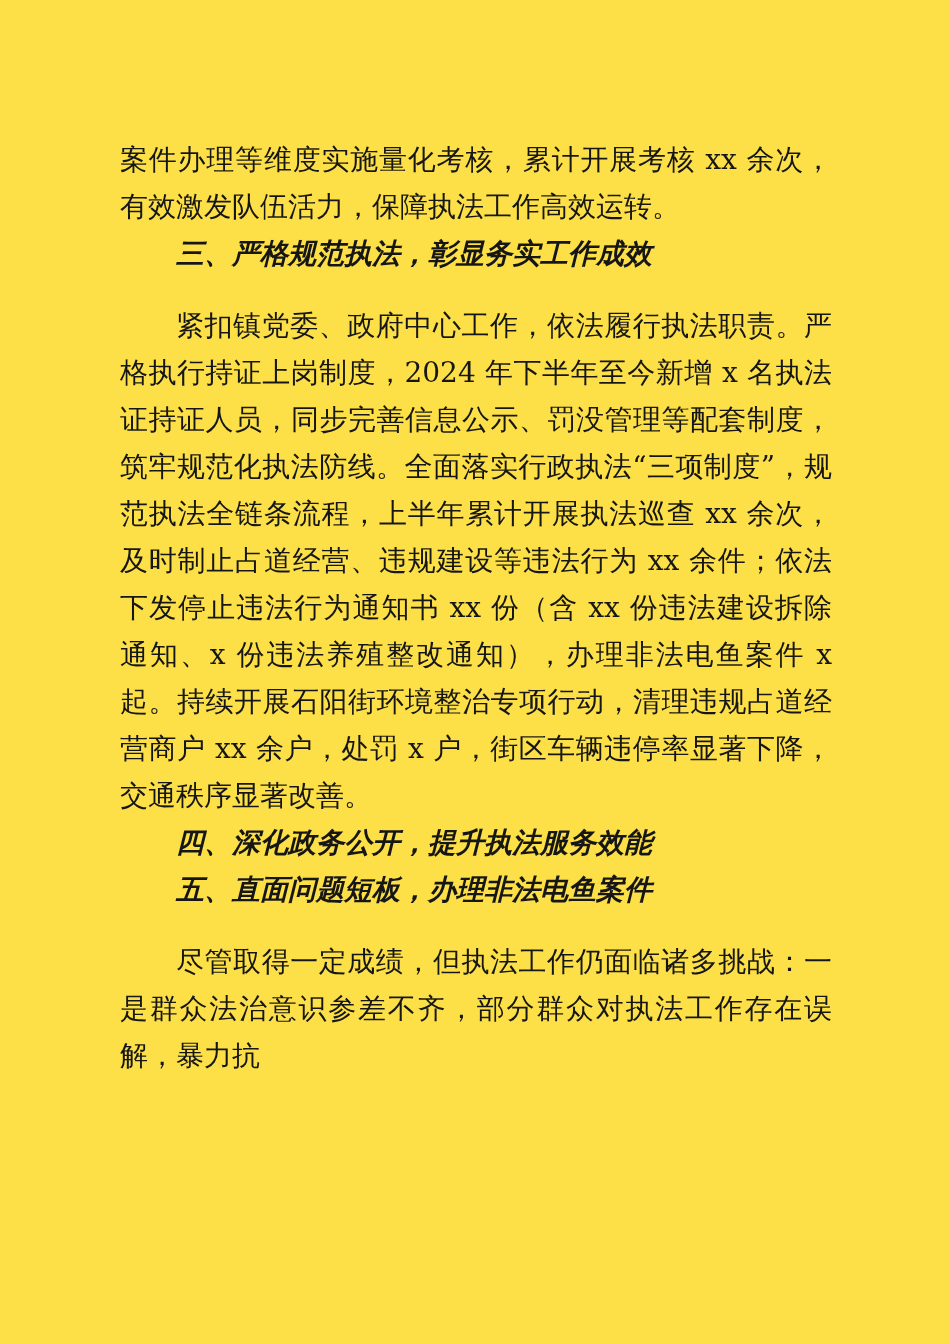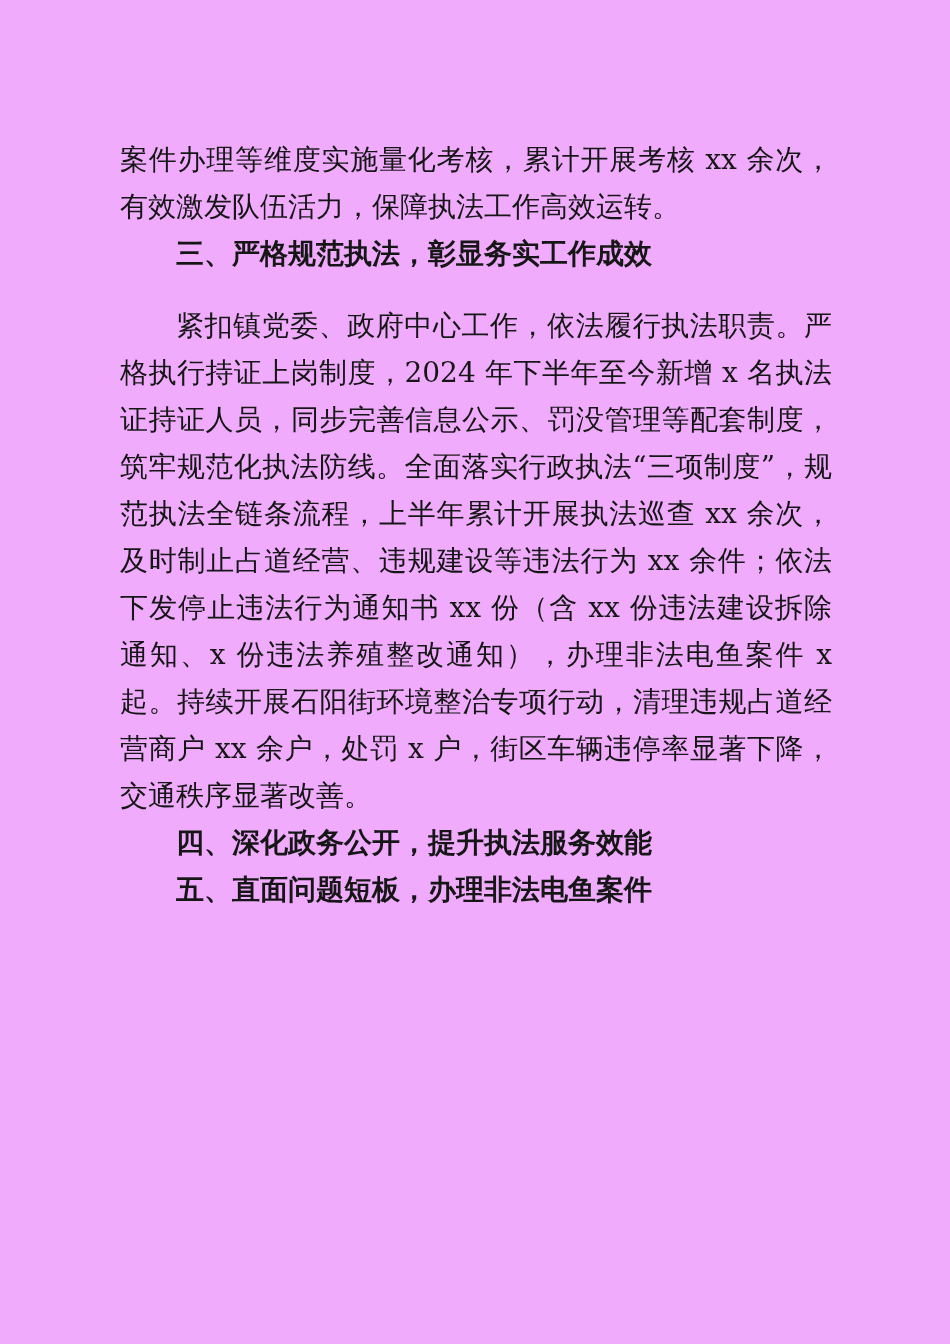--- a/index.html
+++ b/index.html
@@ -5,21 +5,21 @@
   html, body {
     margin: 0;
     padding: 0;
     background: #ffffff;
   }
   .page {
     position: relative;
     width: 950px;
     height: 1344px;
     box-sizing: border-box;
-    background: #f0abfc;
+    background: #fde047;
     padding: 136px 118px 60px 120px;
     overflow: hidden;
     font-family: "DejaVu Serif", "Liberation Serif", serif;
     color: #161616;
   }
   .doc-content p,
   .doc-content h2 {
     margin: 0;
     padding: 0;
     font-size: 28px;
@@ -33,26 +33,28 @@
     margin-top: 25px;
   }
   .doc-content p.continuation {
     text-indent: 0;
     font-weight: normal;
   }
   .doc-content h2.heading {
     text-indent: 2em;
     font-weight: bold;
     font-family: "DejaVu Sans", "Liberation Sans", sans-serif;
+    font-style: italic;
   }
 </style>
 </head>
 <body>
 
 <div class="page">
   <div class="doc-content">
       <p class="continuation">案件办理等维度实施量化考核，累计开展考核 xx 余次，有效激发队伍活力，保障执法工作高效运转。</p>
       <h2 class="heading">三、严格规范执法，彰显务实工作成效</h2>
       <p class="paragraph">紧扣镇党委、政府中心工作，依法履行执法职责。严格执行持证上岗制度，2024 年下半年至今新增 x 名执法证持证人员，同步完善信息公示、罚没管理等配套制度，筑牢规范化执法防线。全面落实行政执法“三项制度”，规范执法全链条流程，上半年累计开展执法巡查 xx 余次，及时制止占道经营、违规建设等违法行为 xx 余件；依法下发停止违法行为通知书 xx 份（含 xx 份违法建设拆除通知、x 份违法养殖整改通知），办理非法电鱼案件 x 起。持续开展石阳街环境整治专项行动，清理违规占道经营商户 xx 余户，处罚 x 户，街区车辆违停率显著下降，交通秩序显著改善。</p>
       <h2 class="heading">四、深化政务公开，提升执法服务效能</h2>
       <h2 class="heading">五、直面问题短板，办理非法电鱼案件</h2>
+      <p class="paragraph">尽管取得一定成绩，但执法工作仍面临诸多挑战：一是群众法治意识参差不齐，部分群众对执法工作存在误解，暴力抗</p>
     </div>
 </div>
 
 </body></html>

